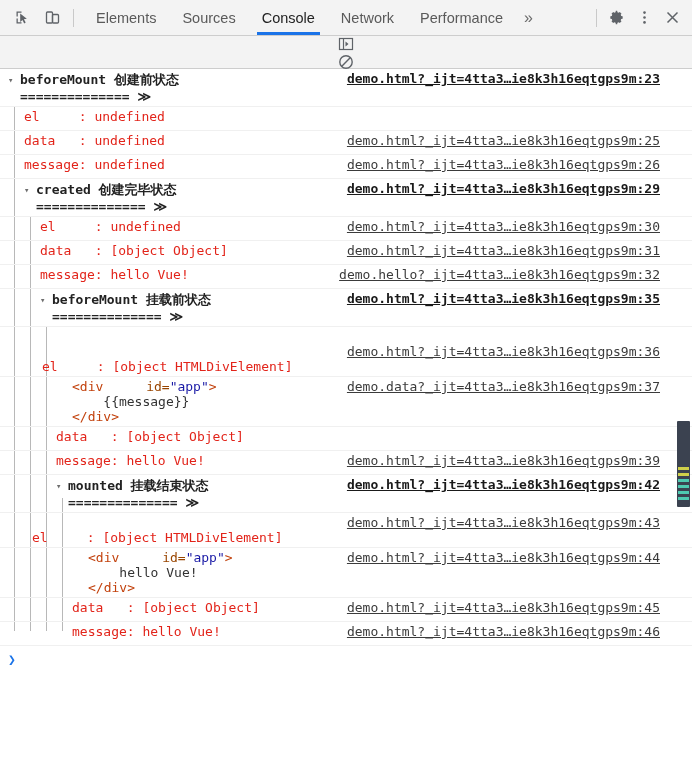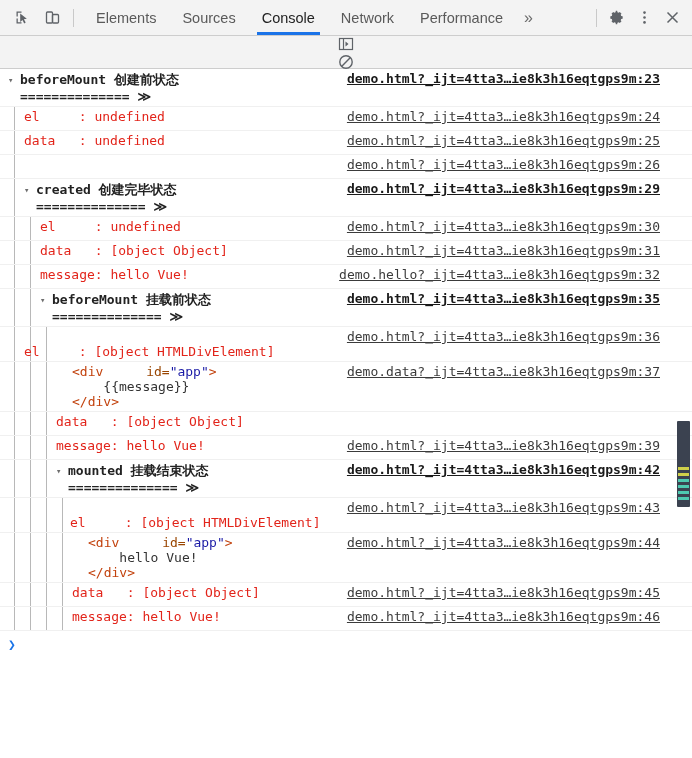--- a/index.html
+++ b/index.html
@@ -299,66 +299,66 @@
       <div class="guide" style="left: 30px; top: 148px; height: 414px; bottom: auto;"></div>
       <div class="guide" style="left: 46px; top: 258px; height: 304px; bottom: auto;"></div>
       <div class="guide" style="left: 62px; top: 429px; height: 133px; bottom: auto;"></div>
     </div>
   <div id="rows">
       <div class="row">
         <div class="row-inner" style="padding-left: 8px;"><span class="link bold">demo.html?_ijt=4tta3…ie8k3h16eqtgps9m:23</span><span class="arrow">▾</span><span class="msg grouphdr">beforeMount 创建前状态
 ============== ≫</span></div>
       </div>
       <div class="row">
-        <div class="row-inner" style="padding-left: 24px;"><span class="link">demo.html?_ijt=4tta3…ie8k3h16eqtgps9m:24</span><span class="msg">el     : undefined</span></div>
+        <div class="row-inner" style="padding-left: 24px;"><span class="msg">el     : undefined</span></div>
       </div>
       <div class="row">
         <div class="row-inner" style="padding-left: 24px;"><span class="link">demo.html?_ijt=4tta3…ie8k3h16eqtgps9m:25</span><span class="msg">data   : undefined</span></div>
       </div>
       <div class="row">
-        <div class="row-inner" style="padding-left: 24px;"><span class="link">demo.html?_ijt=4tta3…ie8k3h16eqtgps9m:26</span></div>
+        <div class="row-inner" style="padding-left: 24px;"><span class="link">demo.html?_ijt=4tta3…ie8k3h16eqtgps9m:26</span><span class="msg">message: undefined</span></div>
       </div>
       <div class="row">
         <div class="row-inner" style="padding-left: 24px;"><span class="link bold">demo.html?_ijt=4tta3…ie8k3h16eqtgps9m:29</span><span class="arrow">▾</span><span class="msg grouphdr">created 创建完毕状态
 ============== ≫</span></div>
       </div>
       <div class="row">
         <div class="row-inner" style="padding-left: 40px;"><span class="link">demo.html?_ijt=4tta3…ie8k3h16eqtgps9m:30</span><span class="msg">el     : undefined</span></div>
       </div>
       <div class="row">
         <div class="row-inner" style="padding-left: 40px;"><span class="link">demo.html?_ijt=4tta3…ie8k3h16eqtgps9m:31</span><span class="msg">data   : [object Object]</span></div>
       </div>
       <div class="row">
         <div class="row-inner" style="padding-left: 40px;"><span class="link">demo.hello?_ijt=4tta3…ie8k3h16eqtgps9m:32</span><span class="msg">message: hello Vue!</span></div>
       </div>
       <div class="row">
         <div class="row-inner" style="padding-left: 40px;"><span class="link bold">demo.html?_ijt=4tta3…ie8k3h16eqtgps9m:35</span><span class="arrow">▾</span><span class="msg grouphdr">beforeMount 挂载前状态
 ============== ≫</span></div>
       </div>
       <div class="row">
-        <div class="row-inner" style="padding-left: 24px;"><span class="link" style="position: absolute;">demo.html?_ijt=4tta3…ie8k3h16eqtgps9m:36</span><span class="msg">
+        <div class="row-inner" style="padding-left: 42px; margin-top: 15px;"><span class="link" style="position: absolute;">demo.html?_ijt=4tta3…ie8k3h16eqtgps9m:36</span><span class="msg">
 el     : [object HTMLDivElement]</span></div>
       </div>
       <div class="row">
         <div class="row-inner" style="padding-left: 72px;"><span class="link">demo.data?_ijt=4tta3…ie8k3h16eqtgps9m:37</span><span class="msg dom"><span class="tag">&lt;div </span><span class="attr">id=</span><span class="val">"app"</span><span class="tag">&gt;</span><span style="color: rgb(51, 51, 51);">
     {{message}}
 </span><span class="tag">&lt;/div&gt;</span></span></div>
       </div>
       <div class="row">
         <div class="row-inner" style="padding-left: 56px;"><span class="msg">data   : [object Object]</span></div>
       </div>
       <div class="row">
         <div class="row-inner" style="padding-left: 56px;"><span class="link">demo.html?_ijt=4tta3…ie8k3h16eqtgps9m:39</span><span class="msg">message: hello Vue!</span></div>
       </div>
       <div class="row">
         <div class="row-inner" style="padding-left: 56px;"><span class="link bold">demo.html?_ijt=4tta3…ie8k3h16eqtgps9m:42</span><span class="arrow">▾</span><span class="msg grouphdr">mounted 挂载结束状态
 ============== ≫</span></div>
       </div>
       <div class="row">
-        <div class="row-inner" style="padding-left: 70px;"><span class="link" style="position: absolute;">demo.html?_ijt=4tta3…ie8k3h16eqtgps9m:43</span><span class="msg">
+        <div class="row-inner" style="padding-left: 32px;"><span class="link" style="position: absolute;">demo.html?_ijt=4tta3…ie8k3h16eqtgps9m:43</span><span class="msg">
 el     : [object HTMLDivElement]</span></div>
       </div>
       <div class="row">
         <div class="row-inner" style="padding-left: 88px;"><span class="link">demo.html?_ijt=4tta3…ie8k3h16eqtgps9m:44</span><span class="msg dom"><span class="tag">&lt;div </span><span class="attr">id=</span><span class="val">"app"</span><span class="tag">&gt;</span><span style="color: rgb(51, 51, 51);">
     hello Vue!
 </span><span class="tag">&lt;/div&gt;</span></span></div>
       </div>
       <div class="row">
         <div class="row-inner" style="padding-left: 72px;"><span class="link">demo.html?_ijt=4tta3…ie8k3h16eqtgps9m:45</span><span class="msg">data   : [object Object]</span></div>
       </div>

